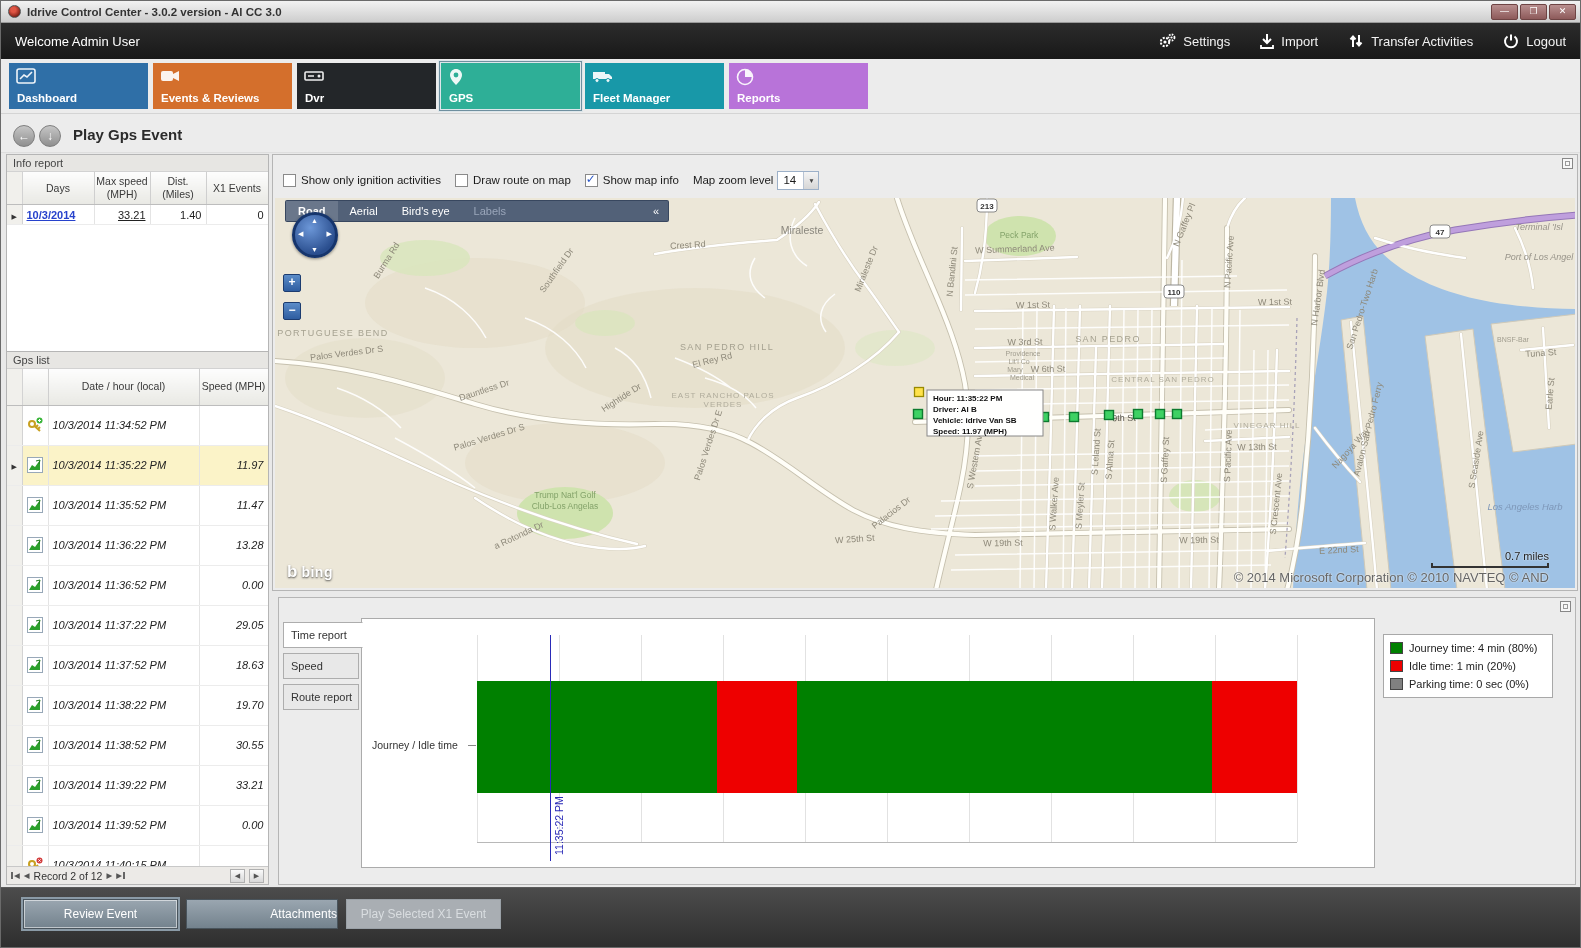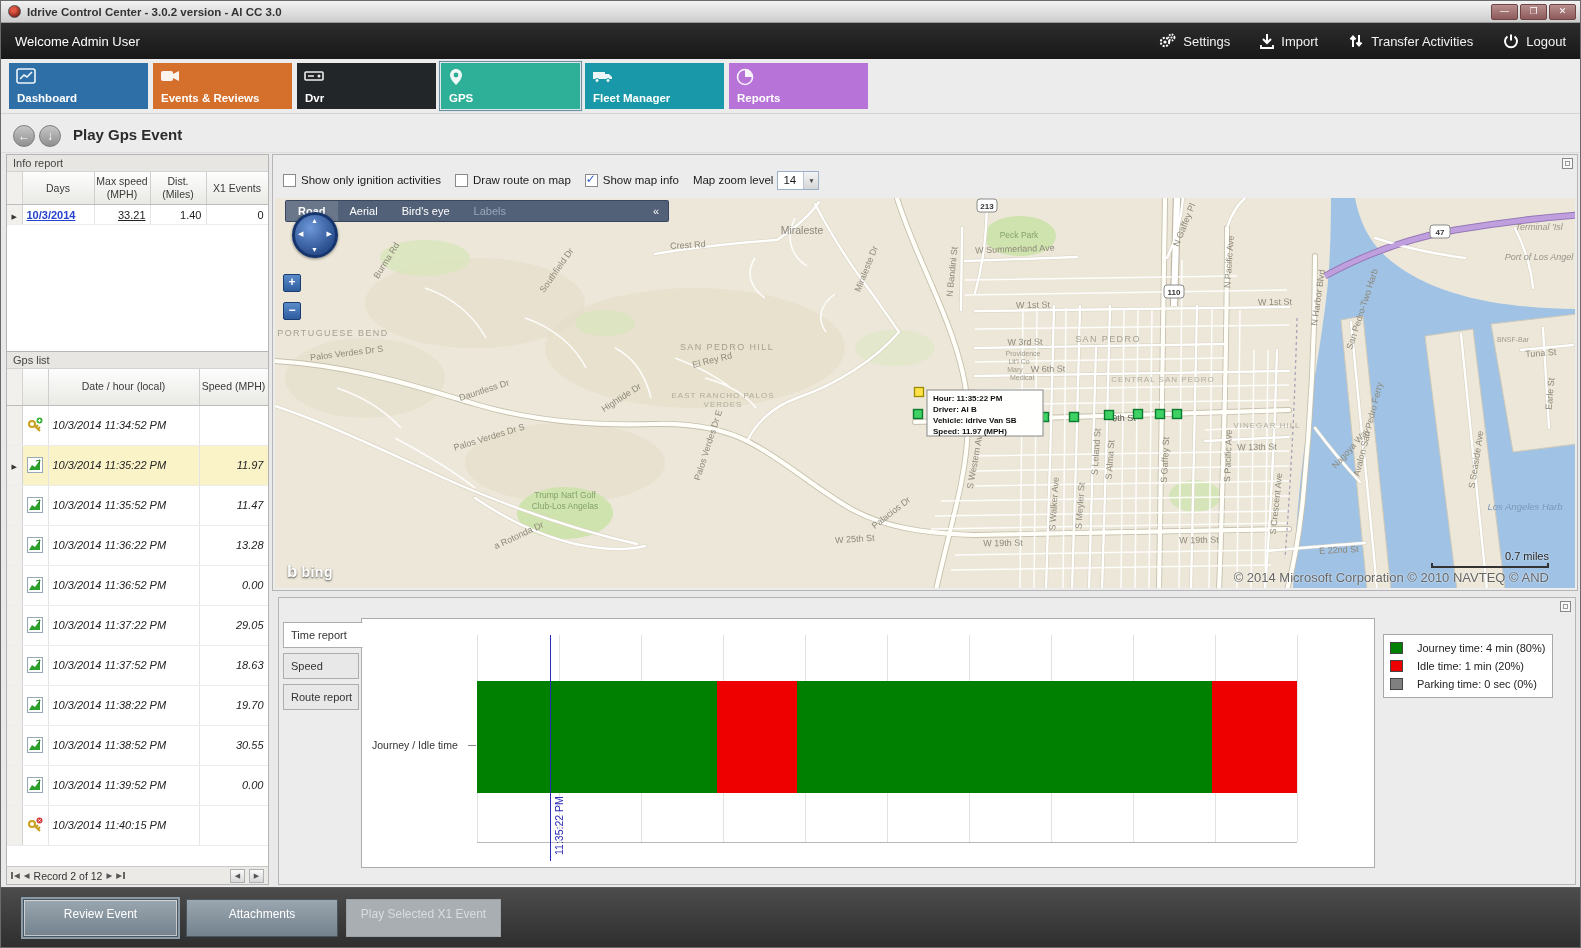--- a/index.html
+++ b/index.html
@@ -123,30 +123,30 @@
   #chart-frame { position:absolute; left:82px; top:20px; width:1014px; height:250px; background:#fff; border:1px solid #ababab; }
   #ylabel { position:absolute; left:10px; top:120px; font-size:10.5px; color:#333; }
   .ytick { position:absolute; left:106px; top:126px; width:8px; height:1px; background:#888; }
   #plot { position:absolute; left:115px; top:16px; width:820px; height:208px; border-bottom:1px solid #b8b8b8; }
   .gridline { position:absolute; top:0; bottom:0; width:1px; background:#e2e2e2; }
   #bar { position:absolute; left:0; top:46px; height:112px; width:100%; }
   .seg { position:absolute; top:0; height:100%; }
   #tmarker { position:absolute; top:0; width:1px; height:226px; z-index:3; }
   #tmarker-label { position:absolute; top:220px; transform:rotate(-90deg); transform-origin:0 0; font-size:10.5px; white-space:nowrap; z-index:3; margin-left:3px; }
   #legend { position:absolute; left:1104px; top:36px; width:170px; background:#fff; border:1px solid #a8a8a8; padding:4px 6px; }
-  .leg-row { display:flex; align-items:center; gap:14px; font-size:11px; color:#222; height:18px; }
+  .leg-row { display:flex; align-items:center; gap:6px; font-size:11px; color:#222; height:18px; }
   .leg-swatch { width:13px; height:12px; border:1px solid #444; flex:none; }
 
   
   #footer { position:absolute; left:0; right:0; bottom:0; height:60px; background:linear-gradient(#4c4c4c,#2e2e2e); border-top:1px solid #5a5a5a; }
-  .f-btn { position:absolute; top:11px; height:38px; color:#fff; font-size:12px; text-align:center; line-height:28px; border:1px solid #49545c; background:linear-gradient(#9aa6b0,#73828d); }
+  .f-btn { position:absolute; top:11px; height:30px; color:#fff; font-size:12px; text-align:center; line-height:28px; border:1px solid #49545c; background:linear-gradient(#9aa6b0,#73828d); }
   .f-btn.focused { box-shadow:0 0 0 2px #8a9aa6, inset 0 0 0 1px rgba(255,255,255,.55); }
   .f-btn.disabled { background:#a9aeb3; color:#d9dde0; border-color:#9aa1a7; }
   #btn-review { left:22px; width:155px; }
-  #btn-attach { left:185px; width:152px; }
+  #btn-attach { left:185px; width:152px;text-align:right; }
   #btn-play { left:345px; width:155px; }
 </style>
 </head>
 <body>
 
 <div id="titlebar">
   <span id="app-icon"></span>
   <span id="window-title">Idrive Control Center - 3.0.2 version - Al CC 3.0</span>
   <div id="win-btns">
     <span class="win-btn">—</span>
@@ -397,20 +397,30 @@
   </tr>
           <tr class="gps-row">
     <td class="ind-col"><span class="ind-arrow"></span></td>
     <td><span class="gicon"><svg width="16" height="16">
                   <rect x="0.5" y="0.5" width="15" height="15" fill="#fff" stroke="#98a8b8"></rect>
                   <path d="M2,13 L5,8 L8,10 L13,3 L13,13 Z" fill="#2ba02b"></path>
                   <path d="M9,4 L13,3 L12,7" fill="none" stroke="#1a7a1a"></path>
                 </svg></span></td>
     <td class="date-cell">10/3/2014 11:38:52 PM</td>
     <td class="speed-cell num">30.55</td>
+  </tr>
+          <tr class="gps-row">
+    <td class="ind-col"><span class="ind-arrow"></span></td>
+    <td><span class="gicon"><svg width="16" height="16">
+                  <rect x="0.5" y="0.5" width="15" height="15" fill="#fff" stroke="#98a8b8"></rect>
+                  <path d="M2,13 L5,8 L8,10 L13,3 L13,13 Z" fill="#2ba02b"></path>
+                  <path d="M9,4 L13,3 L12,7" fill="none" stroke="#1a7a1a"></path>
+                </svg></span></td>
+    <td class="date-cell">10/3/2014 11:39:22 PM</td>
+    <td class="speed-cell num">33.21</td>
   </tr>
           <tr class="gps-row">
     <td class="ind-col"><span class="ind-arrow"></span></td>
     <td><span class="gicon"><svg width="16" height="16">
                   <rect x="0.5" y="0.5" width="15" height="15" fill="#fff" stroke="#98a8b8"></rect>
                   <path d="M2,13 L5,8 L8,10 L13,3 L13,13 Z" fill="#2ba02b"></path>
                   <path d="M9,4 L13,3 L12,7" fill="none" stroke="#1a7a1a"></path>
                 </svg></span></td>
     <td class="date-cell">10/3/2014 11:39:52 PM</td>
     <td class="speed-cell num">0.00</td>

